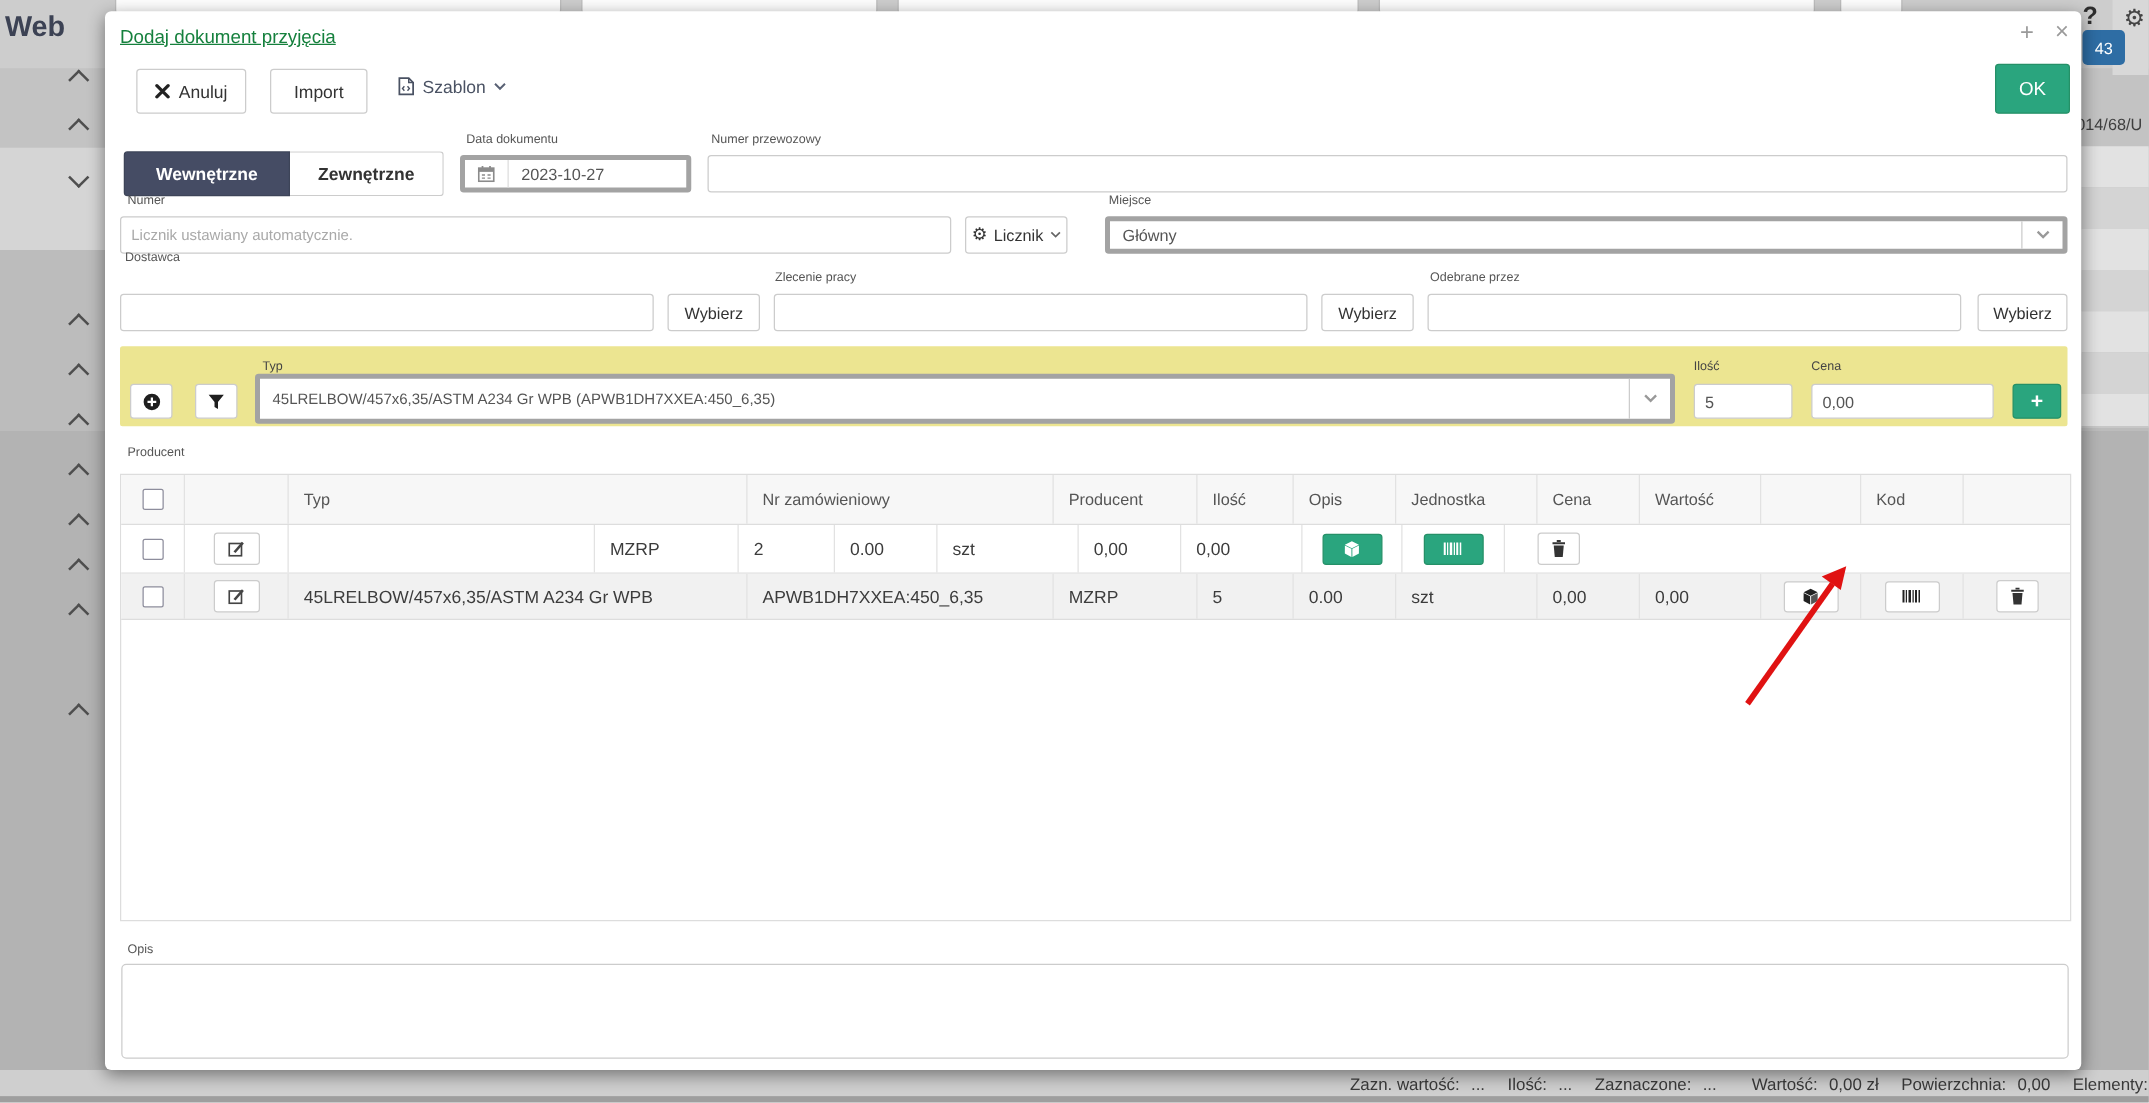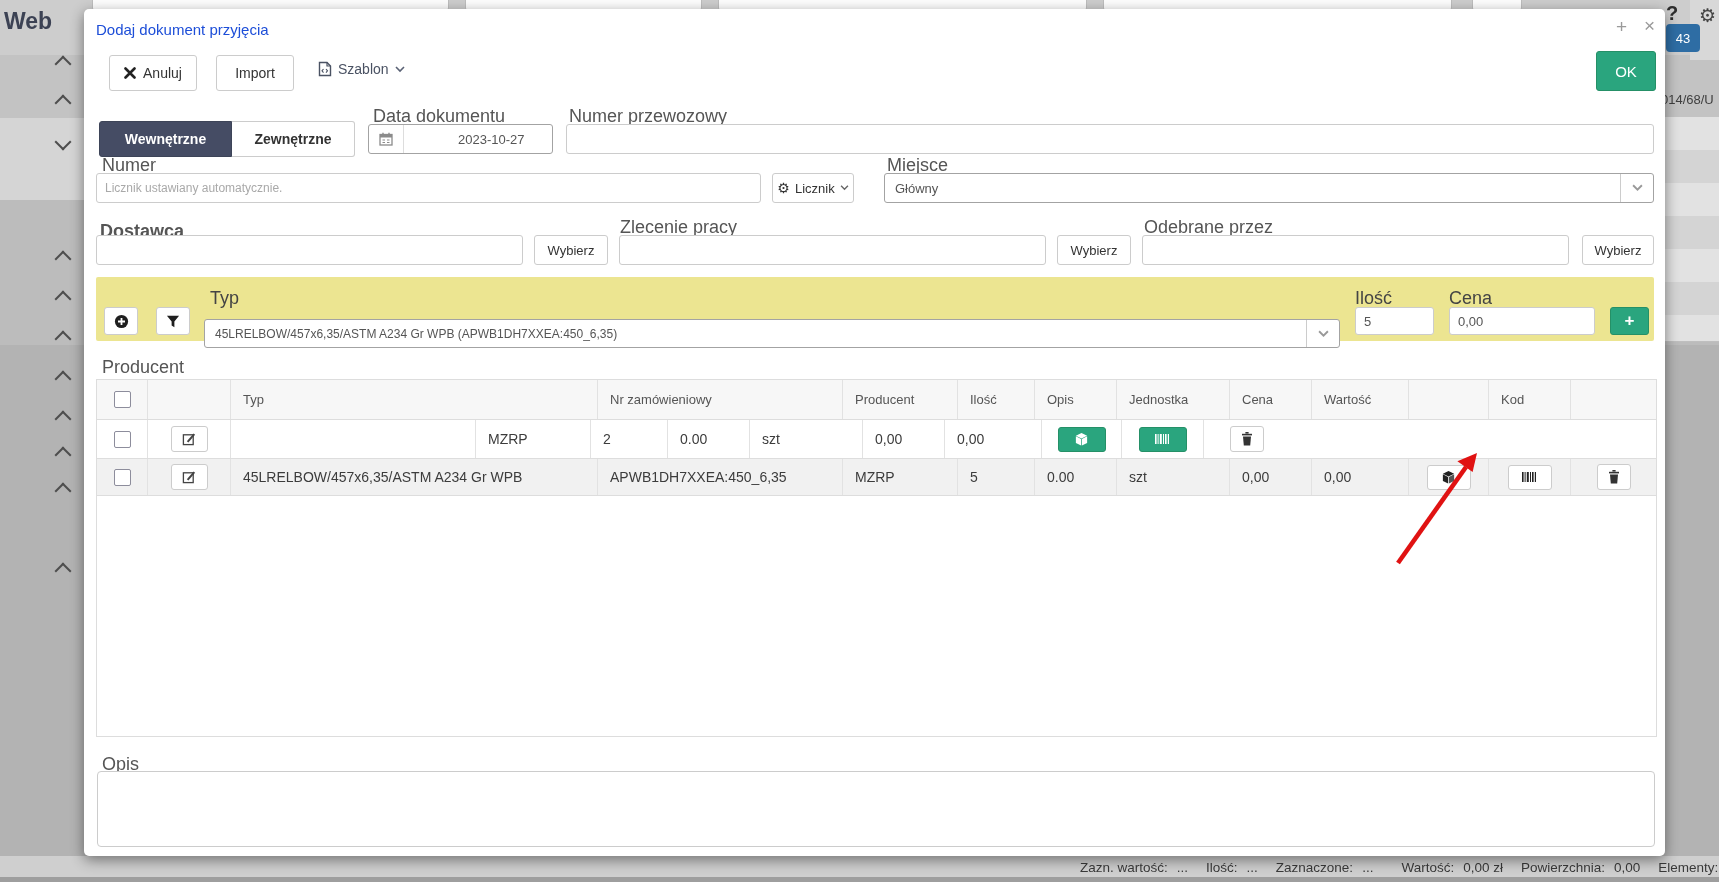--- a/index.html
+++ b/index.html
@@ -20,35 +20,35 @@
   .help-q{position:absolute;left:1666px;top:2px;font-size:20px;font-weight:bold;color:#2e2e2e;}
   .bg-gear{position:absolute;left:1699px;top:4px;font-size:19px;color:#444;font-family:"DejaVu Sans",sans-serif;}
   
   .statusbar{position:absolute;left:1080px;top:860px;display:flex;white-space:nowrap;font-size:13.5px;color:#3a3a3a;}
   .statusbar .pair{margin-right:18px;}
   .statusbar .pair .v{margin-left:9px;}
   
   .modal{position:absolute;left:84px;top:9px;width:1581px;height:847px;background:#fff;border-radius:5px;
          box-shadow:0 4px 14px rgba(0,0,0,.45);}
   .m{position:absolute;}
-  .title{left:12px;top:12px;font-size:15px;color:#1d4ed8;}
+  .title{left:12px;top:12px;font-size:15px;color:#15803d;text-decoration:underline;}
   .winctl{color:#9a9a9a;font-size:19px;line-height:19px;cursor:pointer;}
   .btn{display:flex;align-items:center;justify-content:center;gap:7px;background:#fff;border:1px solid #ccc;
        border-radius:3px;font-size:14px;color:#333;box-sizing:border-box;cursor:pointer;}
   .btn.green{background:#2aa57e;border-color:#259067;color:#fff;}
   .linkbtn{display:flex;align-items:center;gap:6px;font-size:14px;color:#4a5263;cursor:pointer;}
-  .lbl{position:absolute;font-size:18px;color:#555;white-space:nowrap;}
+  .lbl{position:absolute;font-size:10px;color:#555;white-space:nowrap;}
   .inp{position:absolute;background:#fff;border:1px solid #ccc;border-radius:3px;box-sizing:border-box;
        font-size:13px;color:#555;padding:0 8px;font-family:"Liberation Sans",sans-serif;}
   .inp::placeholder{color:#a9a9a9;}
   .tab{position:absolute;display:flex;align-items:center;justify-content:center;font-size:14px;box-sizing:border-box;cursor:pointer;}
   .tab.active{background:#454c64;color:#fff;font-weight:bold;border:1px solid #3d4458;border-radius:3px 0 0 3px;}
   .tab.inactive{background:#fff;color:#333;font-weight:600;border:1px solid #ccc;border-left:none;border-radius:0 3px 3px 0;}
-  .selectbox{position:absolute;background:#fff;border:1px solid #a3a3a3;border-radius:3px;box-sizing:border-box;
-             display:flex;align-items:center;font-size:13px;color:#555;cursor:pointer;gap:44px;}
+  .selectbox{position:absolute;background:#fff;border:4px solid #a3a3a3;border-radius:3px;box-sizing:border-box;
+             display:flex;align-items:center;font-size:13px;color:#555;cursor:pointer;}
   .selectbox .txt{flex:1;padding:0 10px;white-space:nowrap;overflow:hidden;}
   .selectbox .car{width:32px;align-self:stretch;border-left:1px solid #ccc;display:flex;align-items:center;justify-content:center;}
   .yellow{position:absolute;left:12px;top:268px;width:1558px;height:64px;background:#ece591;border-radius:2px;}
   .iconbtn{display:flex;align-items:center;justify-content:center;background:#fff;border:1px solid #ccc;border-radius:3px;
            box-sizing:border-box;cursor:pointer;}
   .iconbtn.green{background:#2aa57e;border-color:#259067;}
   
   .etable{position:absolute;left:12px;top:370px;width:1561px;height:358px;border:1px solid #ddd;box-sizing:border-box;background:#fff;}
   .trow{display:flex;width:100%;box-sizing:border-box;border-bottom:1px solid #ddd;}
   .trow.head{height:40px;background:#f7f7f7;color:#555;}
@@ -186,21 +186,21 @@
   <div class="lbl" style="left:803px;top:146px;">Miejsce</div>
   <div class="selectbox" style="left:800px;top:164px;width:770px;height:30px;">
     <span class="txt">Główny</span>
     <span class="car">
         <svg width="11" height="8" viewBox="0 0 10 7">
           <polyline points="1,1 5,5 9,1" fill="none" stroke="#999" stroke-width="1.7"></polyline>
         </svg>
       </span>
   </div>
 
-  <div class="lbl" style="left:16px;top:212px;font-weight:bold;">Dostawca</div>
+  <div class="lbl" style="left:16px;top:192px;">Dostawca</div>
   <input class="inp" style="left: 12px; top: 226px; width: 427px; height: 30px;" value="">
   <div class="m btn" style="left:450px;top:226px;width:74px;height:30px;font-size:13px;">
       <span>Wybierz</span>
     </div>
 
   <div class="lbl" style="left:536px;top:208px;">Zlecenie pracy</div>
   <input class="inp" style="left: 535px; top: 226px; width: 427px; height: 30px;" value="">
   <div class="m btn" style="left:973px;top:226px;width:74px;height:30px;font-size:13px;">
       <span>Wybierz</span>
     </div>
@@ -217,21 +217,21 @@
           <circle cx="7.5" cy="7.5" r="6.6" fill="#1f1f1f"></circle>
           <path d="M7.5 4 V11 M4 7.5 H11" stroke="#fff" stroke-width="1.8"></path>
         </svg>
     </div>
     <div class="iconbtn" style="position:absolute;left:60px;top:30px;width:34px;height:28px;">
       <svg width="14" height="13" viewBox="0 0 16 15">
           <path d="M1 1 H15 L9.6 7.6 V14 L6.4 12.2 V7.6 Z" fill="#1f1f1f"></path>
         </svg>
     </div>
     <div class="lbl" style="left:114px;top:11px;color:#444;">Typ</div>
-    <div class="selectbox" style="left:108px;top:42px;width:1136px;height:29px;">
+    <div class="selectbox" style="left:108px;top:22px;width:1136px;height:40px;">
       <span class="txt" style="font-size:12px;">45LRELBOW/457x6,35/ASTM A234 Gr WPB (APWB1DH7XXEA:450_6,35)</span>
       <span class="car">
           <svg width="11" height="8" viewBox="0 0 10 7">
             <polyline points="1,1 5,5 9,1" fill="none" stroke="#999" stroke-width="1.7"></polyline>
           </svg>
         </span>
     </div>
     <div class="lbl" style="left:1259px;top:11px;color:#444;">Ilość</div>
     <input class="inp" style="left: 1259px; top: 30px; width: 79px; height: 28px;" value="5">
     <div class="lbl" style="left:1353px;top:11px;color:#444;">Cena</div>

